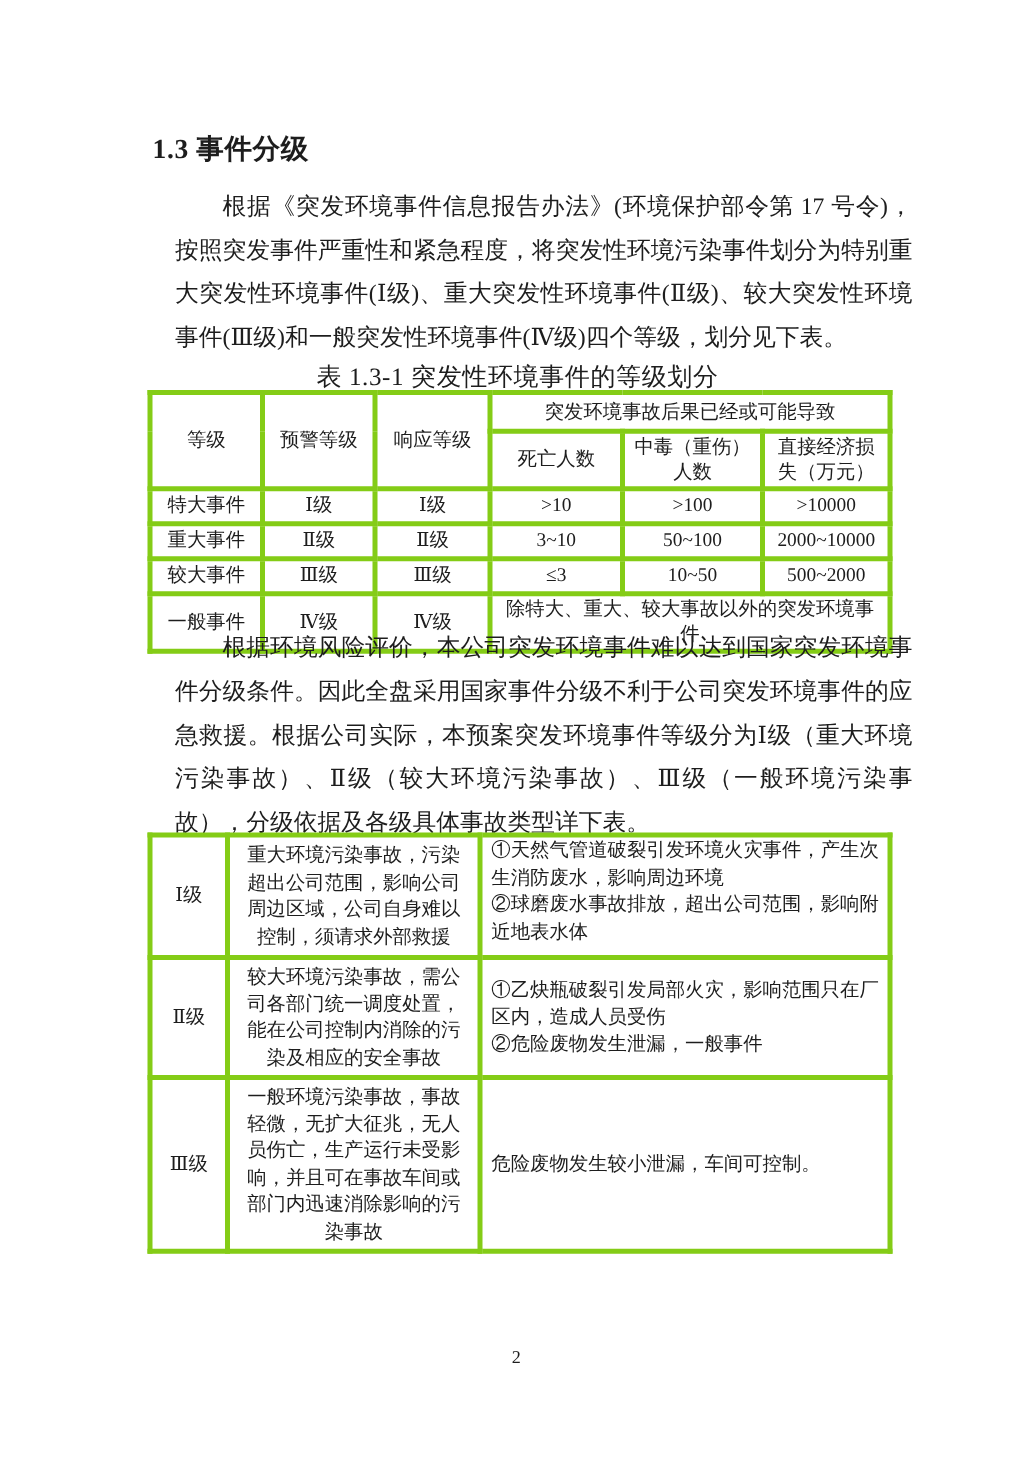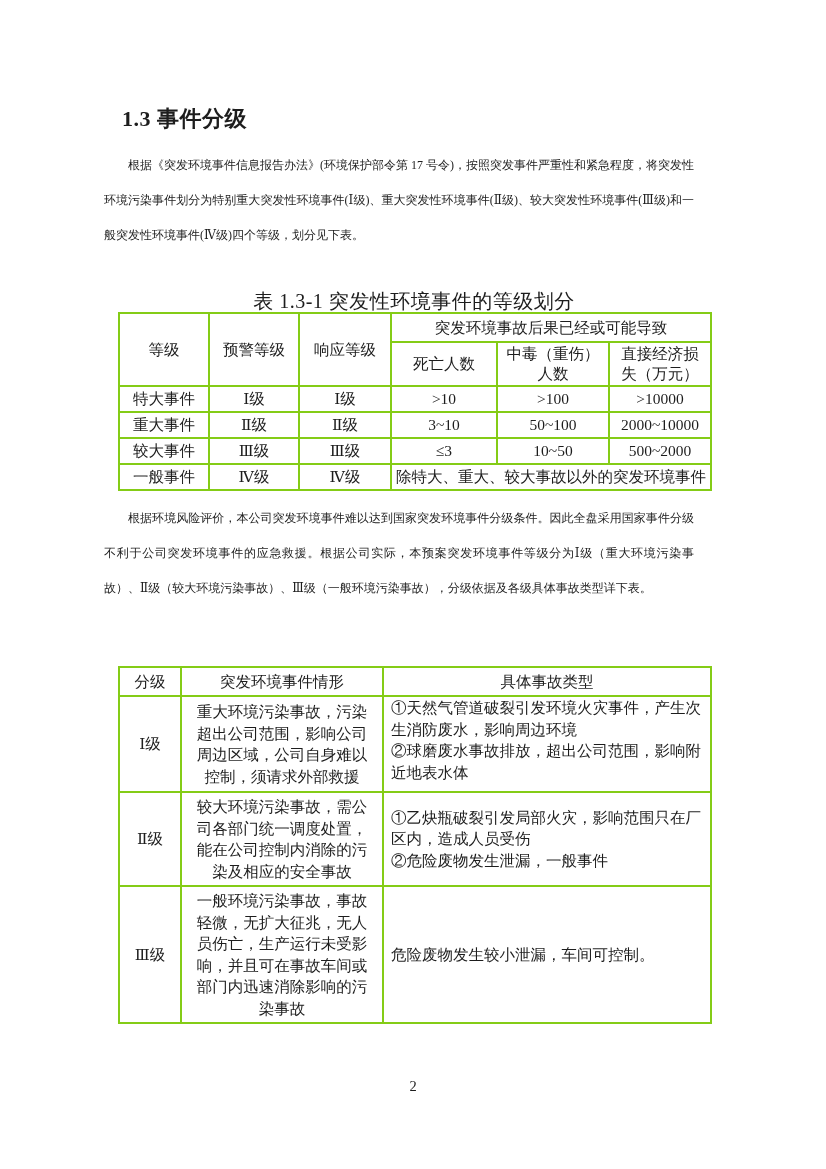--- a/index.html
+++ b/index.html
@@ -15,23 +15,23 @@
   .heading {
     position: absolute;
     left: 122px;
     top: 104px;
     font-size: 22px;
     font-weight: bold;
     letter-spacing: 0.5px;
   }
   .para {
     position: absolute;
-    left: 104px;
+    left: 140px;
     width: 590px;
-    font-size: 12px;
+    font-size: 19px;
     line-height: 35px;
     text-align: justify;
     text-indent: 2em;
   }
   .para-1 { top: 148px; }
   .para-2 { top: 501px; }
   .tcaption {
     position: absolute;
     left: 118px;
     width: 592px;
@@ -44,21 +44,21 @@
   table {
     position: absolute;
     left: 118px;
     border-collapse: collapse;
     table-layout: fixed;
     width: 592px;
     font-size: 15.5px;
     color: #1d1d1d;
   }
   td {
-    border: 2px solid #84cc16;
+    border: 4px solid #84cc16;
     text-align: center;
     vertical-align: middle;
     padding: 1px 4px;
     line-height: 20px;
     overflow: hidden;
   }
   .t1 { top: 312px; }
   .t1 .gh td { height: 25px; }
   .t1 .sh td { height: 40px; }
   .t1 .dr td { height: 22px; }
@@ -148,25 +148,20 @@
   <div class="para para-2">根据环境风险评价，本公司突发环境事件难以达到国家突发环境事件分级条件。因此全盘采用国家事件分级不利于公司突发环境事件的应急救援。根据公司实际，本预案突发环境事件等级分为Ⅰ级（重大环境污染事故）、Ⅱ级（较大环境污染事故）、Ⅲ级（一般环境污染事故），分级依据及各级具体事故类型详下表。</div>
 
 
   <table class="t2">
     <colgroup>
       <col style="width:62px">
         <col style="width:202px">
         <col style="width:328px">
     </colgroup>
     <tbody>
-      <tr class="hr">
-        <td>分级</td>
-        <td>突发环境事件情形</td>
-        <td>具体事故类型</td>
-      </tr>
       <tr class="r1">
         <td class="lv">Ⅰ级</td>
         <td class="sit">重大环境污染事故，污染超出公司范围，影响公司周边区域，公司自身难以控制，须请求外部救援</td>
         <td class="typ">
           <div>①天然气管道破裂引发环境火灾事件，产生次生消防废水，影响周边环境</div>
           <div>②球磨废水事故排放，超出公司范围，影响附近地表水体</div>
         </td>
       </tr>
       <tr class="r2">
         <td class="lv">Ⅱ级</td>

